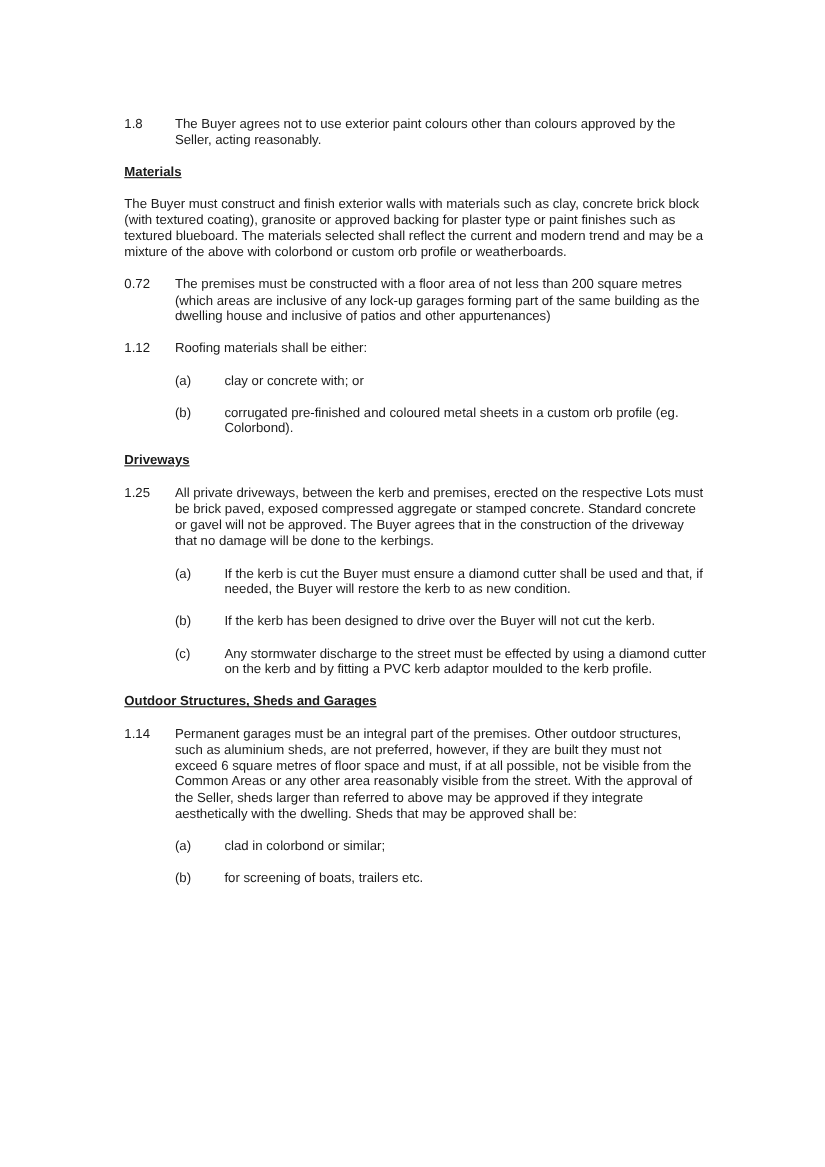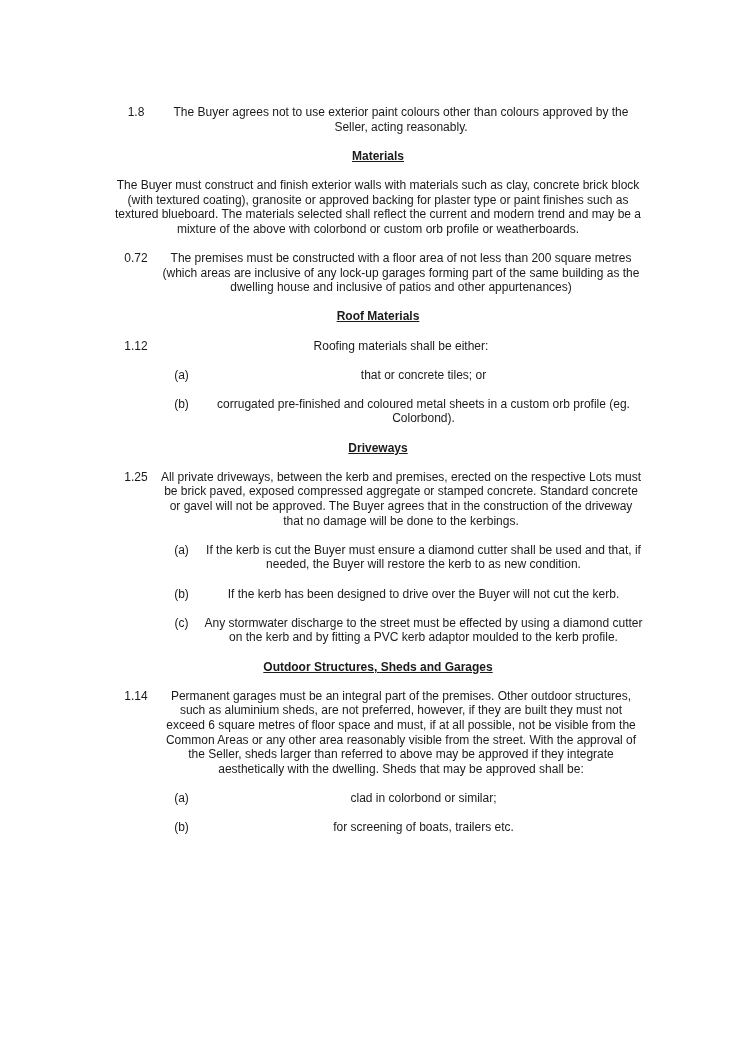--- a/index.html
+++ b/index.html
@@ -1,21 +1,21 @@
 <!DOCTYPE html>
 <html><head>
   <meta charset="utf-8">
   <style>
     html, body { margin: 0; padding: 0; background: #ffffff; }
     body {
       width: 750px; height: 1061px; overflow: hidden; position: relative;
       font-family: "Liberation Sans", sans-serif; color: #1a1a1a;
       font-size: 12px; line-height: 14.6px;
     }
-    .page { position: absolute; left: 113px; top: 105px; width: 530px; text-align: center; }
+    .page { position: absolute; left: 113px; top: 105px; width: 530px; }
     .clause { display: flex; margin-bottom: 14.6px; }
     .clause .num { width: 46px; flex: 0 0 46px; }
     .clause .text { flex: 1; }
     .heading { font-weight: bold; margin-bottom: 14.6px; text-decoration: underline; }
     .sub { display: flex; margin-left: 46px; margin-bottom: 14.6px; }
     .sub .label { width: 45px; flex: 0 0 45px; }
     .sub .text { flex: 1; }
   </style>
 </head>
 <body>
@@ -26,28 +26,27 @@
     <span class="text">The Buyer agrees not to use exterior paint colours other than colours approved by the Seller, acting reasonably.</span>
   </div>
   <div class="heading">Materials</div>
   <div class="clause">
     <span class="text">The Buyer must construct and finish exterior walls with materials such as clay, concrete brick block (with textured coating), granosite or approved backing for plaster type or paint finishes such as textured blueboard.  The materials selected shall reflect the current and modern trend and may be a mixture of the above with colorbond or custom orb profile or weatherboards.</span>
   </div>
   <div class="clause">
     <span class="num">0.72</span>
     <span class="text">The premises must be constructed with a floor area of not less than 200 square metres (which areas are inclusive of any lock-up garages forming part of the same building as the dwelling house and inclusive of patios and other appurtenances)</span>
   </div>
-  <div class="heading">Roof Materials</div>
   <div class="clause">
     <span class="num">1.12</span>
     <span class="text">Roofing materials shall be either:</span>
   </div>
   <div class="sub">
     <span class="label">(a)</span>
-    <span class="text">that or concrete tiles;  or</span>
+    <span class="text">clay or concrete with;  or</span>
   </div>
   <div class="sub">
     <span class="label">(b)</span>
     <span class="text">corrugated pre-finished and coloured metal sheets in a custom orb profile (eg. Colorbond).</span>
   </div>
   <div class="heading">Driveways</div>
   <div class="clause">
     <span class="num">1.25</span>
     <span class="text">All private driveways, between the kerb and premises, erected on the respective Lots must be brick paved, exposed compressed aggregate or stamped concrete. Standard concrete or gavel will not be approved.   The Buyer agrees that in the construction of the driveway that no damage will be done to the kerbings.</span>
   </div>

